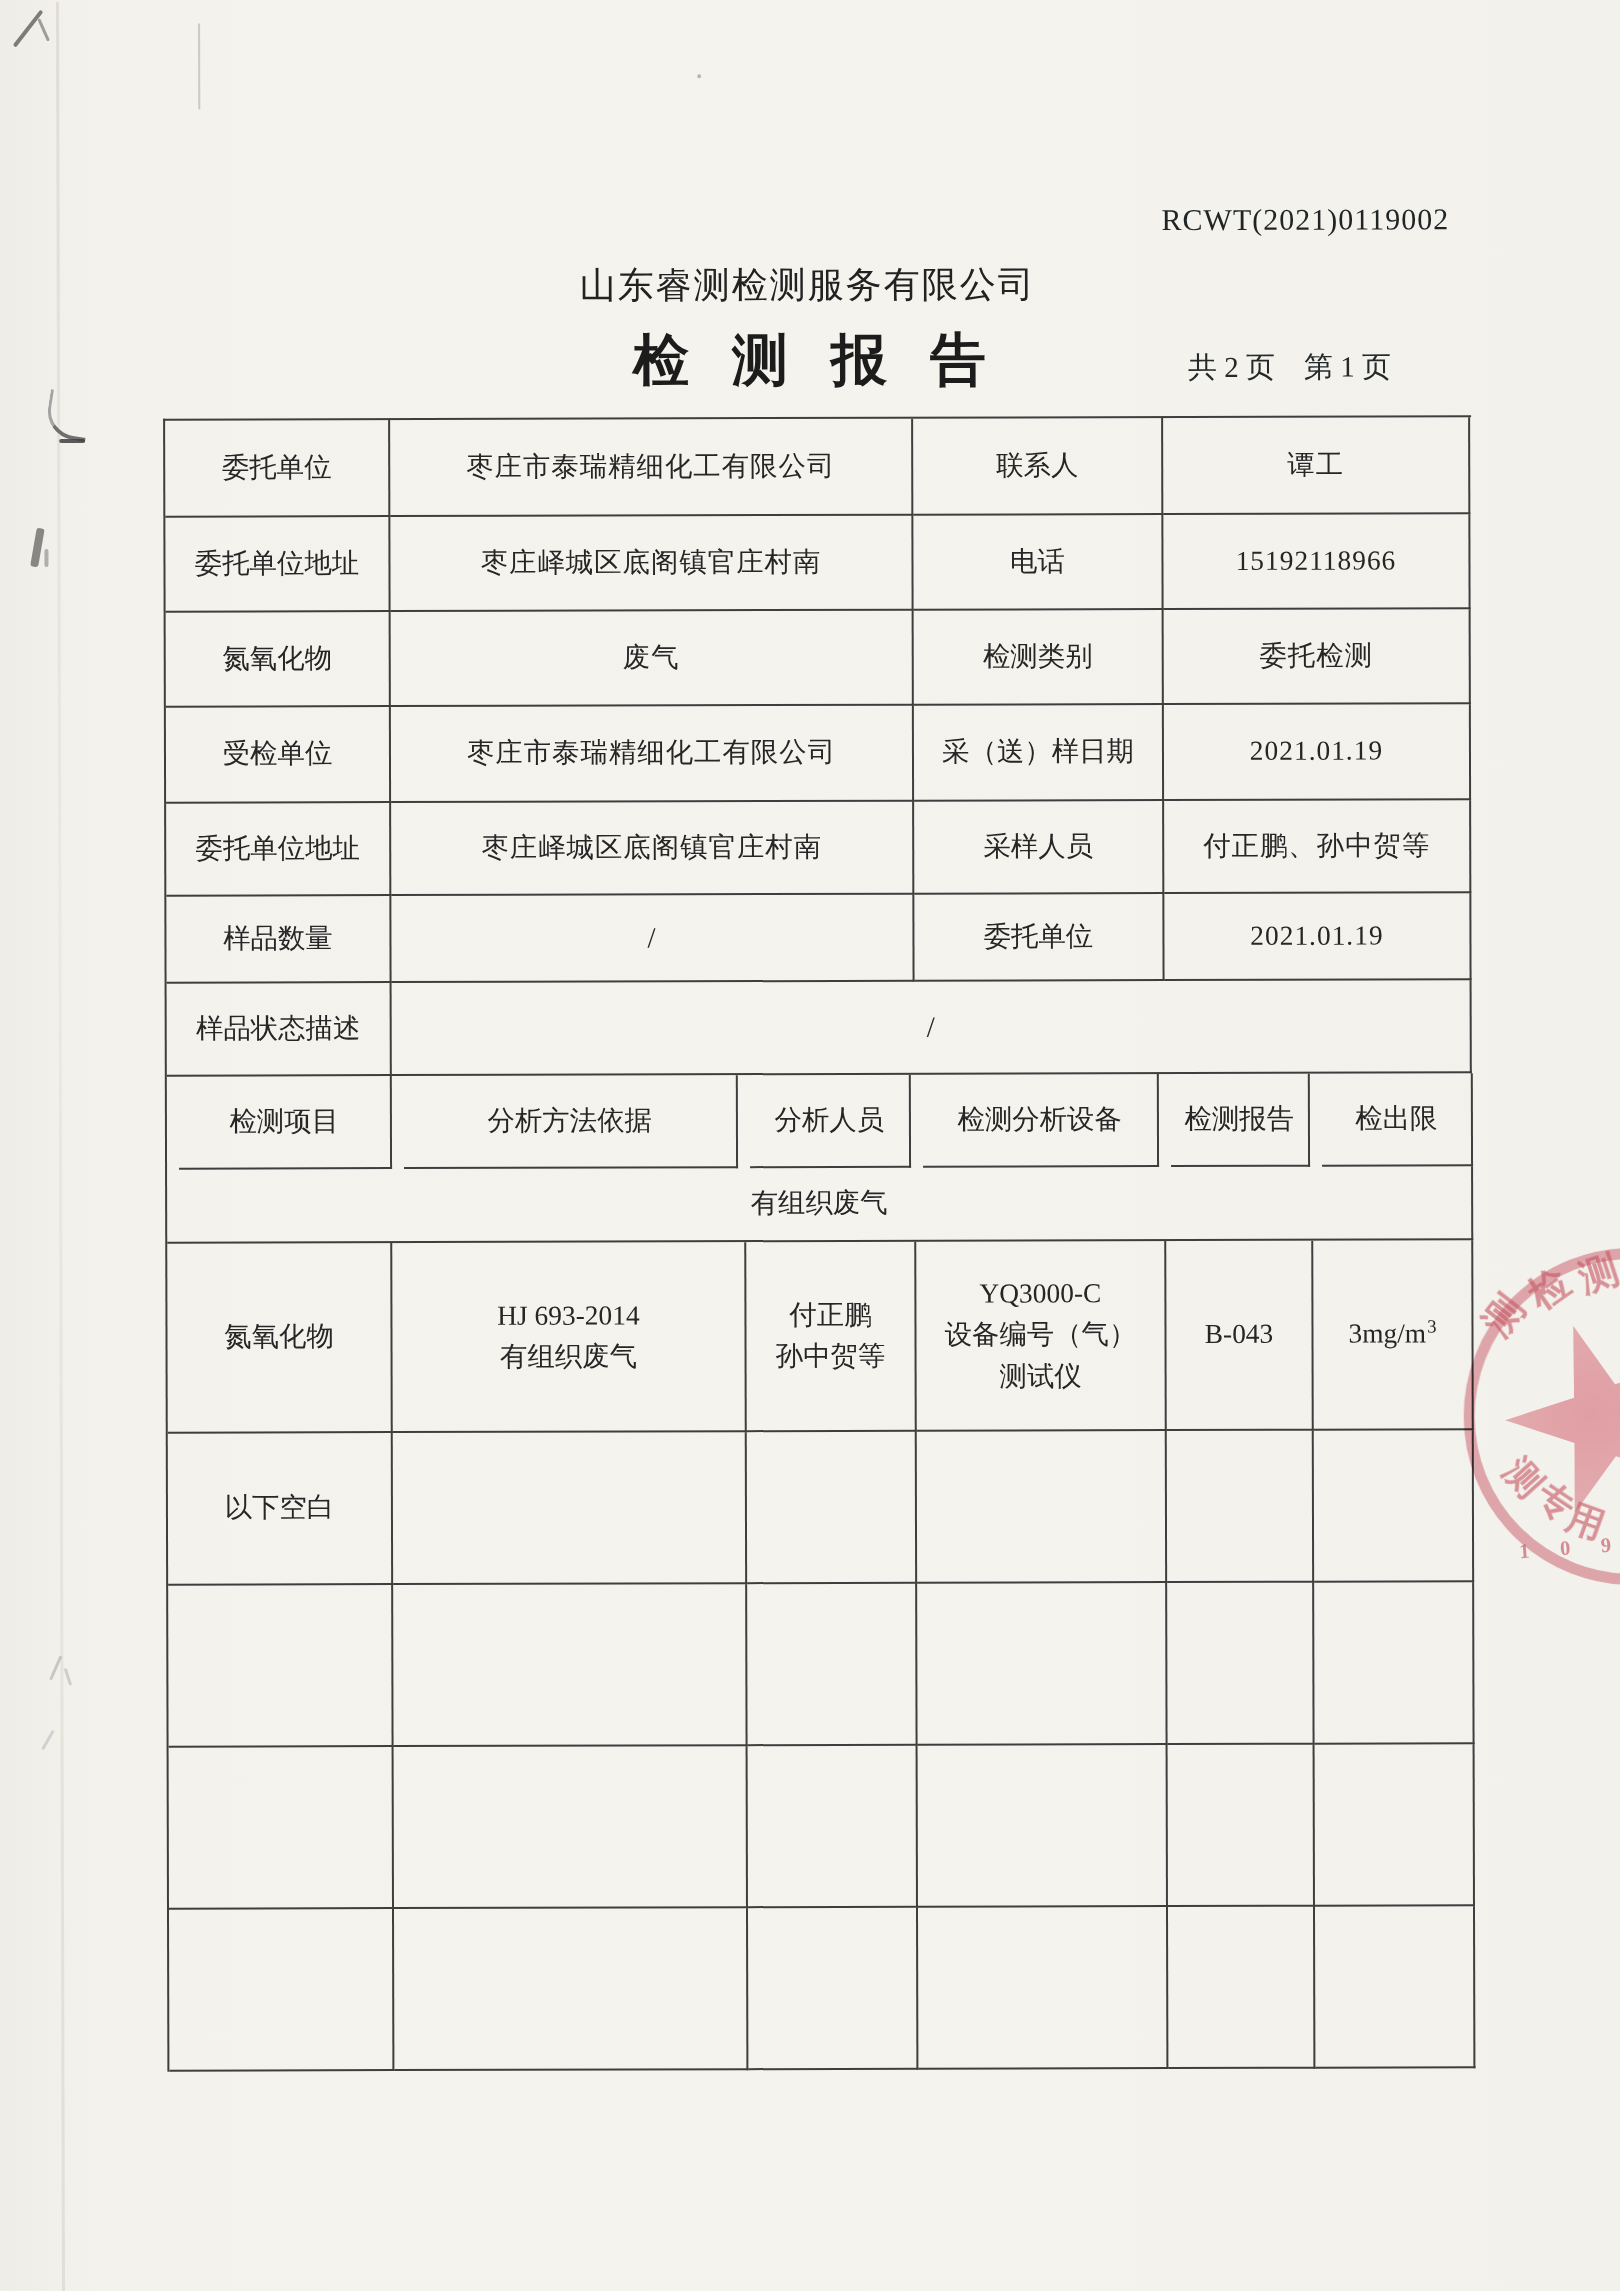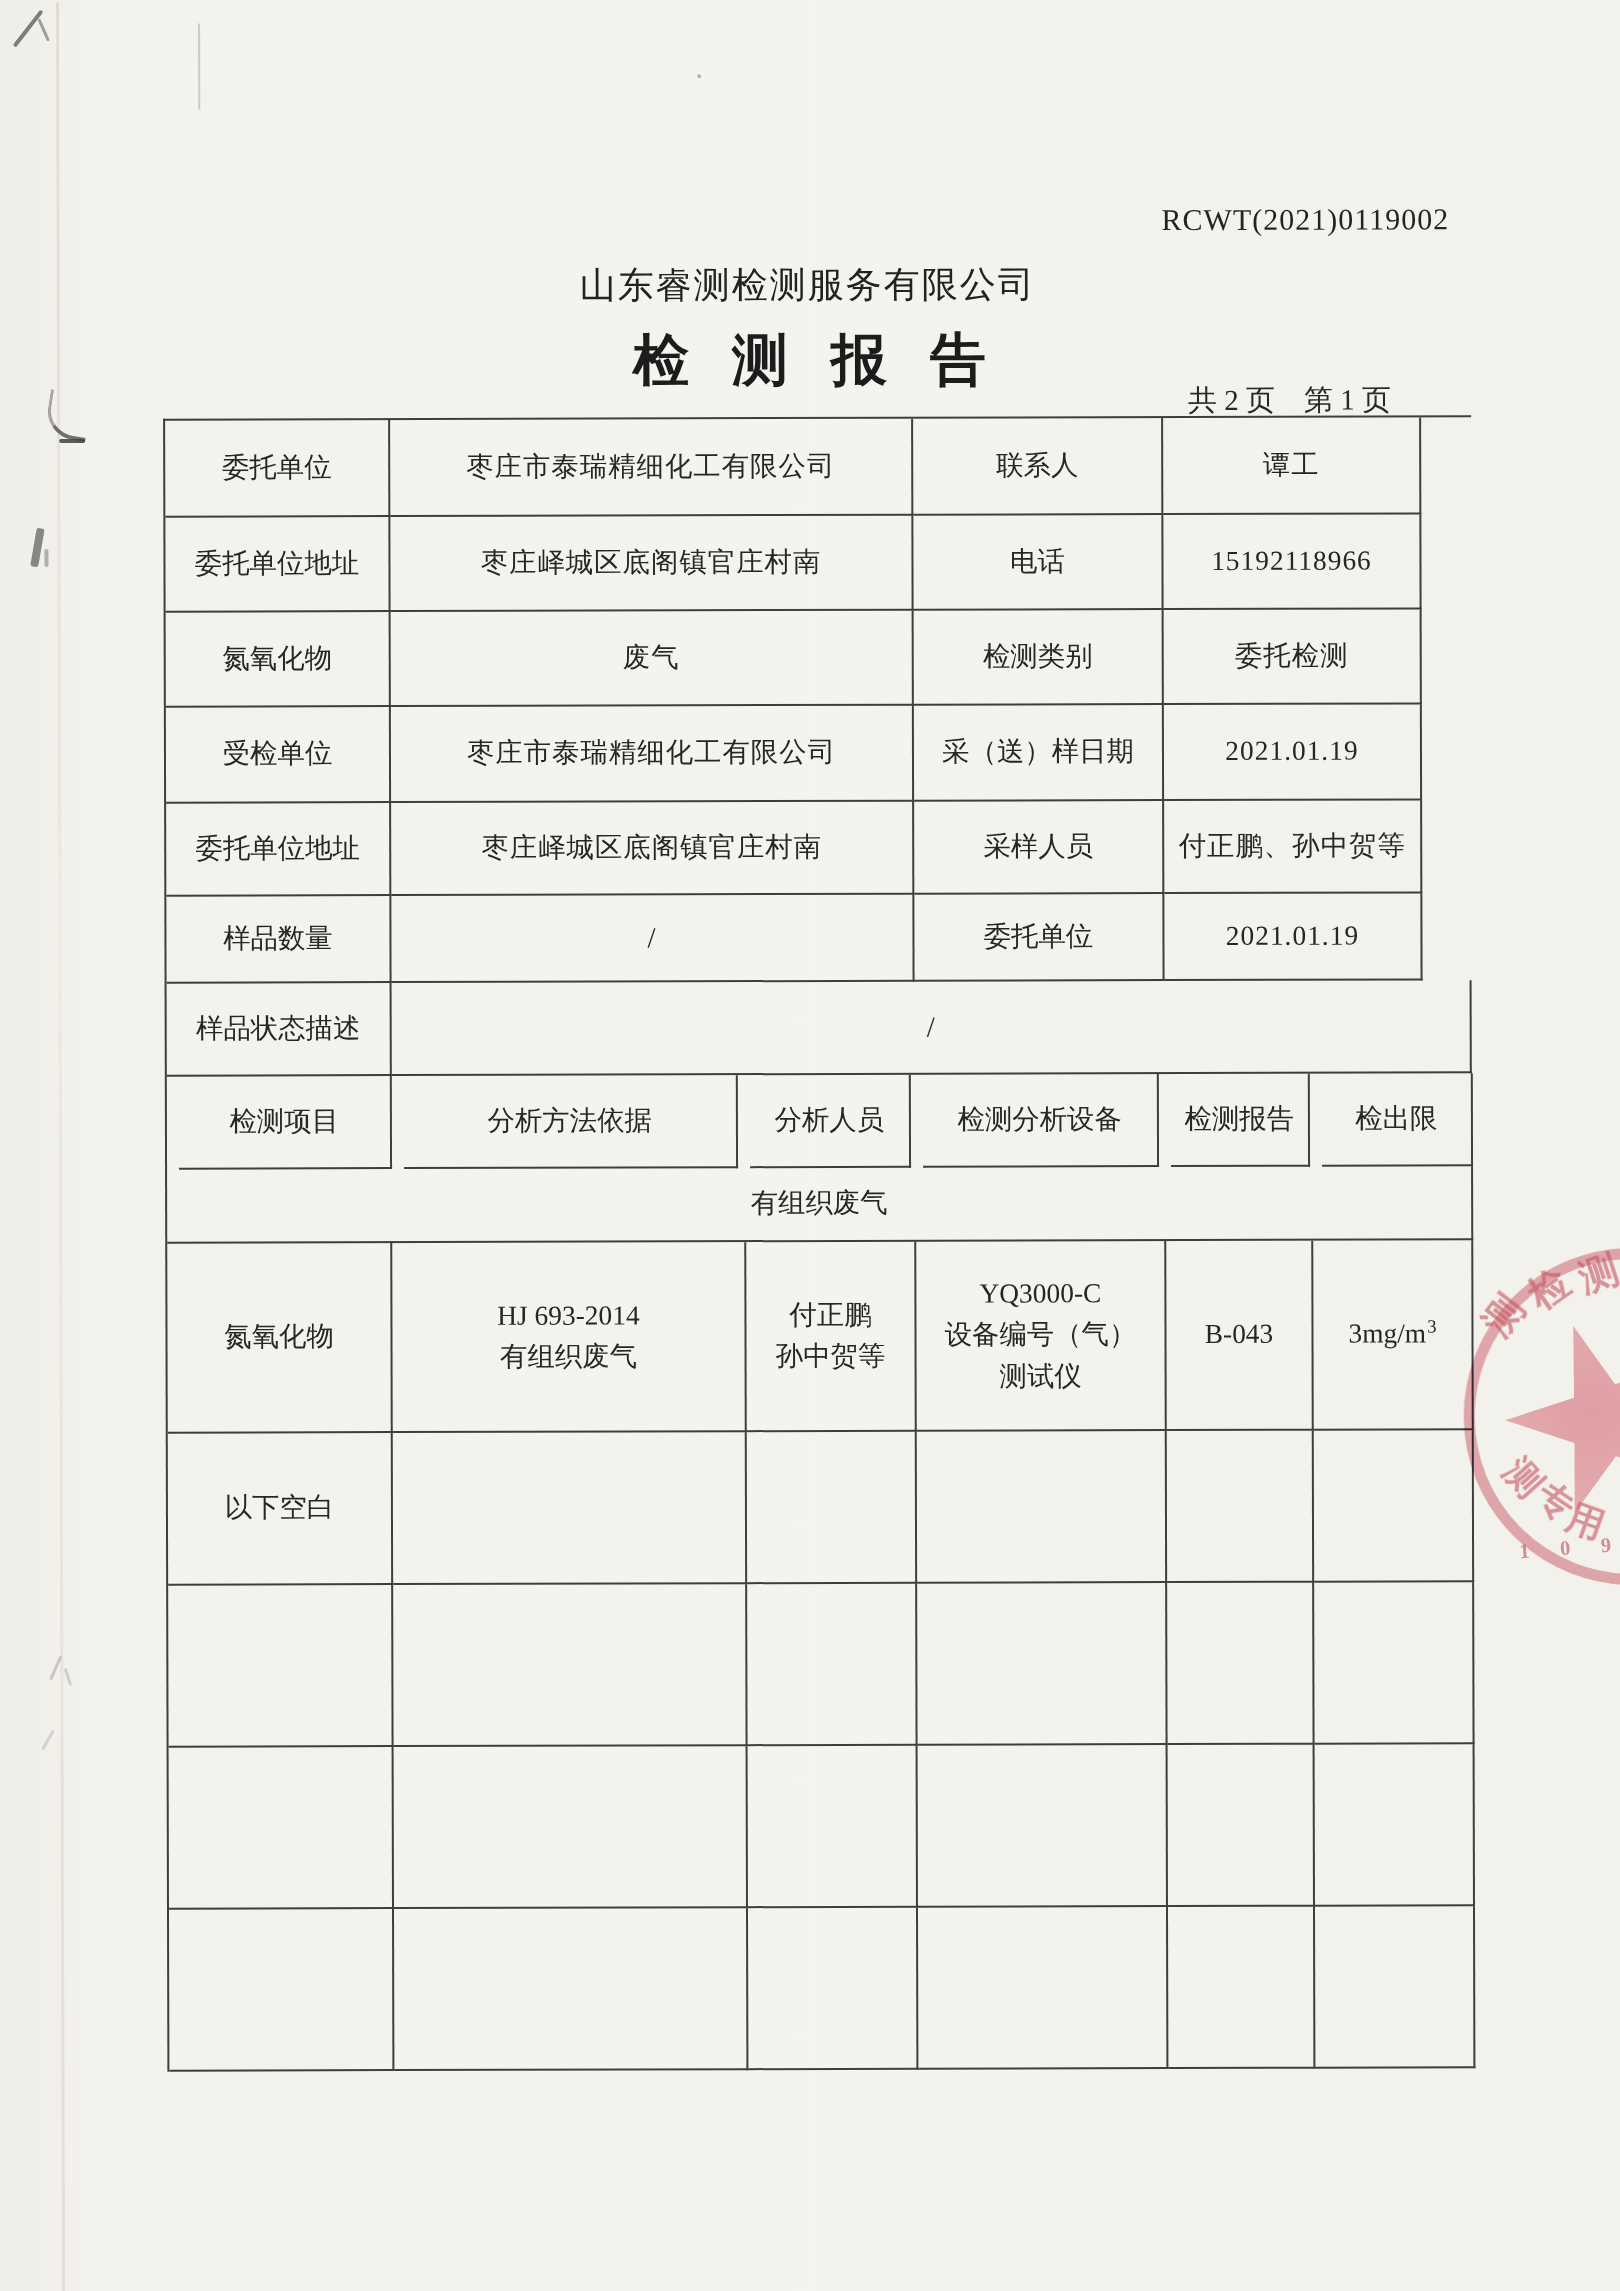--- a/index.html
+++ b/index.html
@@ -13,42 +13,42 @@
     position:relative;width:1620px;height:2292px;
     background:linear-gradient(90deg,#efede7 0%,#f4f2ed 6%,#f5f3ee 50%,#f3f1ec 100%);
     overflow:hidden;color:#242424;
   }
   .content{position:absolute;inset:0;transform:rotate(-0.15deg);transform-origin:50% 50%;}
 
   
   .report-no{position:absolute;left:1164px;top:204px;font-size:30px;letter-spacing:1px;color:#1f2424;}
   .company-name{position:absolute;left:0;top:261px;width:1620px;text-align:center;font-size:36px;letter-spacing:2px;color:#222;}
   .report-title{position:absolute;left:635px;top:323px;font-size:56px;font-weight:bold;letter-spacing:43px;white-space:nowrap;color:#1c1c1c;}
-  .pagination{position:absolute;left:1190px;top:349px;font-size:29px;white-space:nowrap;color:#242a2a;margin-top:33px;}
+  .pagination{position:absolute;left:1190px;top:349px;font-size:29px;white-space:nowrap;color:#242a2a;}
   .pagination .pg{margin-right:29px;}
   .pagination .pg:last-child{margin-right:0;}
 
   
   .rpt-table{
     position:absolute;left:165px;top:417px;width:1306px;
     border-top:2px solid #3e3e3e;border-left:2px solid #3e3e3e;
     box-sizing:content-box;
   }
   .tr{display:flex;width:1306px;}
   .td{
     box-sizing:border-box;
     border-right:2px solid #3e3e3e;border-bottom:2px solid #3e3e3e;
     display:flex;flex-direction:column;align-items:center;justify-content:center;
     font-size:27.4px;line-height:1.5;text-align:center;color:#262626;
     overflow:hidden;
   }
   
   .c1{width:225px;} .c2{width:354px;} .c3{width:170px;}
   .c4{width:250px;} .c5{width:147px;} .c6{width:160px;}
-  .c23{width:523px;} .c56{width:258px;font-family:Liberation Serif, serif;} .cfull{width:1306px;} .cspan{width:1080px;}
+  .c23{width:523px;} .c56{width:307px;font-family:Liberation Serif, serif;} .cfull{width:1306px;} .cspan{width:1080px;}
   
   .h1{height:97px;} .h2{height:95px;} .h3{height:95px;} .h4{height:96px;}
   .h5{height:93px;} .h6{height:87px;} .h7{height:93px;} .h8{height:93px;margin-left:12px;}
   .h9{height:74px;} .h10{height:190px;} .h11{height:152px;} .h12{height:162px;}
   .val{letter-spacing:1px;}
   .slash{font-size:29px;}
   .sup{font-size:18.6px;position:relative;top:-10.8px;margin-left:1px;}
 
   
   .stamp{position:absolute;left:0;top:0;mix-blend-mode:multiply;}

